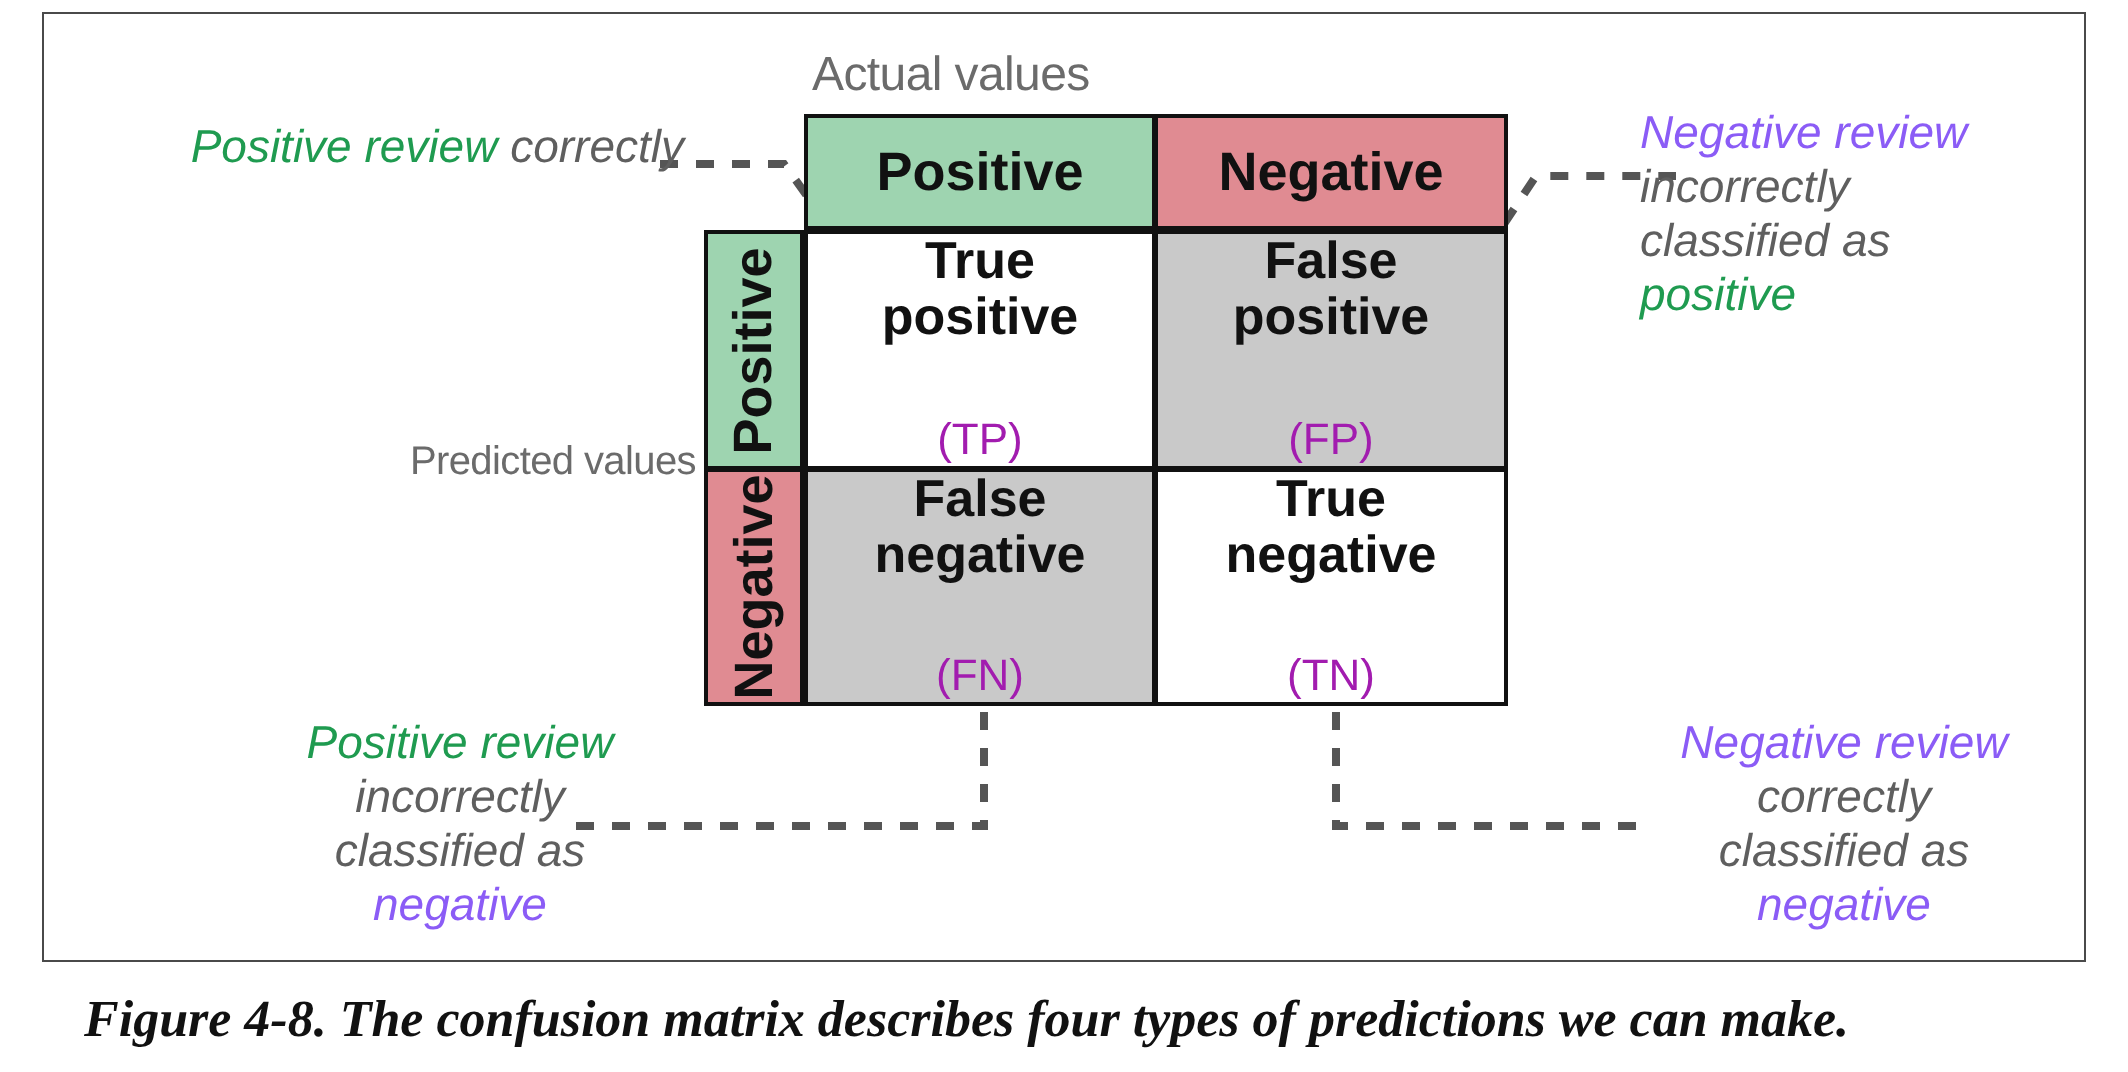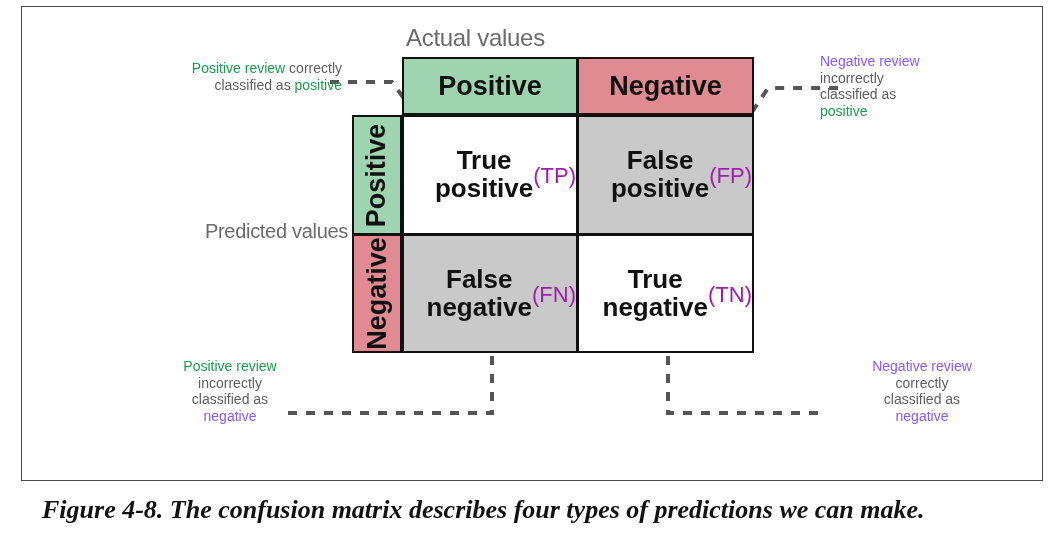--- a/index.html
+++ b/index.html
@@ -115,23 +115,23 @@
     background: #e08b92;
     border-top-width: 1.5px;
   }
 
   
   .cell {
     position: absolute;
     box-sizing: border-box;
     border: 2.5px solid #111111;
     display: flex;
-    flex-direction: row;
+    flex-direction: column;
     align-items: center;
-    justify-content: flex-end;
+    justify-content: space-between;
     color: #111111;
     text-align: center;
   }
   .cell .cell-label {
     font-size: 26px;
     font-weight: bold;
     line-height: 1.06;
   }
   .cell .cell-abbr {
     font-size: 22px;
@@ -139,23 +139,24 @@
     color: #a21caf;
   }
   #cell-tp { left: 50px;  top: 58px;  width: 176px; height: 120px; background: #ffffff; }
   #cell-fp { left: 226px; top: 58px;  width: 176px; height: 120px; background: #c9c9c9; border-left-width: 1.5px; }
   #cell-fn { left: 50px;  top: 178px; width: 176px; height: 118px; background: #c9c9c9; border-top-width: 1.5px; }
   #cell-tn { left: 226px; top: 178px; width: 176px; height: 118px; background: #ffffff; border-top-width: 1.5px; border-left-width: 1.5px; }
 
   
   .annotation {
     position: absolute;
-    font-size: 14px;
+    font-size: 23px;
     line-height: 1.18;
     color: #5f5f5f;
+    font-style: italic;
   }
   .annotation .pos { color: #1f9b50; }
   .annotation .neg { color: #8b5cf6; }
 
   #annot-tl { left: 92px;  top: 60px;  width: 250px; text-align: right; }
   #annot-tr { left: 820px; top: 53px;  width: 220px; text-align: left; }
   #annot-bl { left: 120px; top: 358px; width: 220px; text-align: center; }
   #annot-br { left: 812px; top: 358px; width: 220px; text-align: center; }
 
   
@@ -247,23 +248,20 @@
     </div>
     <div class="cell-abbr">(TN)</div>
   </div>
 
 </div>
 
 <div class="annotation" id="annot-tl">
   <div>
     <span class="pos">Positive review</span><span> correctly</span>
   </div>
-  <div>
-    <span>classified as </span><span class="pos">positive</span>
-  </div>
 </div>
 
 <div class="annotation" id="annot-tr">
   <div class="neg">Negative review</div>
   <div>incorrectly</div>
   <div>classified as</div>
   <div class="pos">positive</div>
 </div>
 
 <div class="annotation" id="annot-bl">

